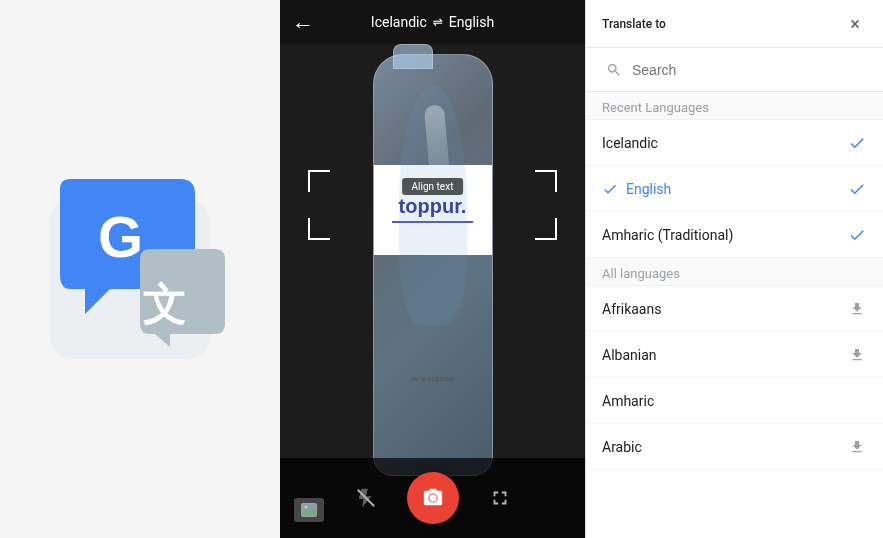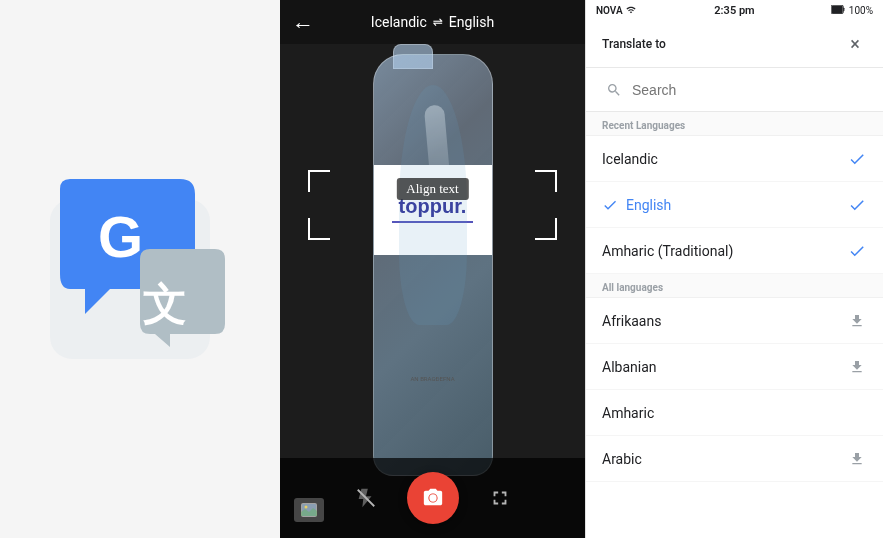--- a/index.html
+++ b/index.html
@@ -123,26 +123,25 @@
       font-family: sans-serif;
     }
 
     .align-text-overlay {
       position: absolute;
       top: 178px;
       left: 50%;
       transform: translateX(-50%);
       background: rgba(0,0,0,0.65);
       color: white;
-      font-size: 13px;
+      font-size: 10px;
       padding: 3px 10px;
       border-radius: 3px;
       white-space: nowrap;
       z-index: 20;
-      font-family: Liberation Serif, serif;
     }
 
     .camera-bottom-bar {
       position: absolute;
       bottom: 0;
       left: 0;
       right: 0;
       height: 80px;
       background: rgba(0,0,0,0.7);
       display: flex;
@@ -201,23 +200,23 @@
     .search-input {
       border: none;
       outline: none;
       font-size: 14px;
       color: #202124;
       flex: 1;
     }
 
     .section-header {
       padding: 8px 16px 4px;
-      font-size: 10px;
+      font-size: 13px;
       color: #9aa0a6;
-      font-weight: 700;
+      font-weight: 400;
       background: #fafafa;
       border-bottom: 1px solid #f0f0f0;
     }
 
     .language-item {
       display: flex;
       align-items: center;
       justify-content: space-between;
       padding: 0 16px;
       height: 46px;
@@ -410,37 +409,20 @@
           <path d="M7 14H5v5h5v-2H7v-3zm-2-4h2V7h3V5H5v5zm12 7h-3v2h5v-5h-2v3zM14 5v2h3v3h2V5h-5z" fill="white"></path>
         </svg>
       </div>
 
     </div>
   </div>
 </div>
 
 <div class="right-panel">
 
-  <div class="status-bar">
-    <div class="status-left">
-      <span style="font-size:10px; font-weight:600; color:#202124;">NOVA</span>
-      <svg width="10" height="10" viewBox="0 0 24 24">
-        <path d="M1 9l2 2c4.97-4.97 13.03-4.97 18 0l2-2C16.93 2.93 7.08 2.93 1 9zm8 8l3 3 3-3a4.237 4.237 0 00-6 0zm-4-4l2 2a7.074 7.074 0 0110 0l2-2C15.14 9.14 8.87 9.14 5 13z" fill="#202124"></path>
-      </svg>
-    </div>
-    <div style="font-size:11px; font-weight:600; color:#202124; position:absolute; left:50%; transform:translateX(-50%);">2:35 pm</div>
-    <div class="status-right">
-      <svg width="14" height="10" viewBox="0 0 24 16">
-        <rect x="0" y="0" width="21" height="14" rx="2" fill="none" stroke="#202124" stroke-width="1.5"></rect>
-        <rect x="21" y="4" width="2" height="6" rx="1" fill="#202124"></rect>
-        <rect x="1" y="1" width="19" height="12" rx="1" fill="#202124"></rect>
-      </svg>
-      <span style="font-size:10px; color:#202124;">100%</span>
-    </div>
-  </div>
 
   <div class="translate-to-header">
     <span class="translate-to-title">Translate to</span>
     <div class="close-btn">×</div>
   </div>
 
   <div class="search-bar">
     <svg width="16" height="16" viewBox="0 0 24 24">
       <path d="M15.5 14h-.79l-.28-.27A6.471 6.471 0 0016 9.5 6.5 6.5 0 109.5 16c1.61 0 3.09-.59 4.23-1.57l.27.28v.79l5 4.99L20.49 19l-4.99-5zm-6 0C7.01 14 5 11.99 5 9.5S7.01 5 9.5 5 14 7.01 14 9.5 11.99 14 9.5 14z" fill="#9aa0a6"></path>
     </svg>

